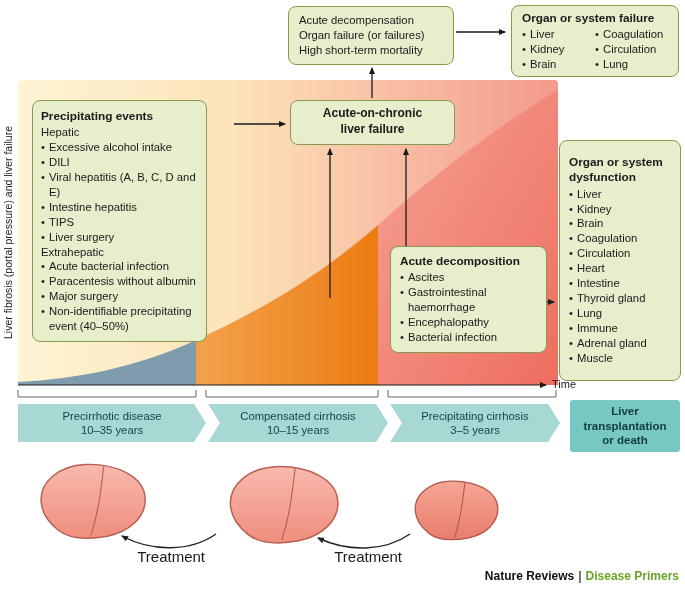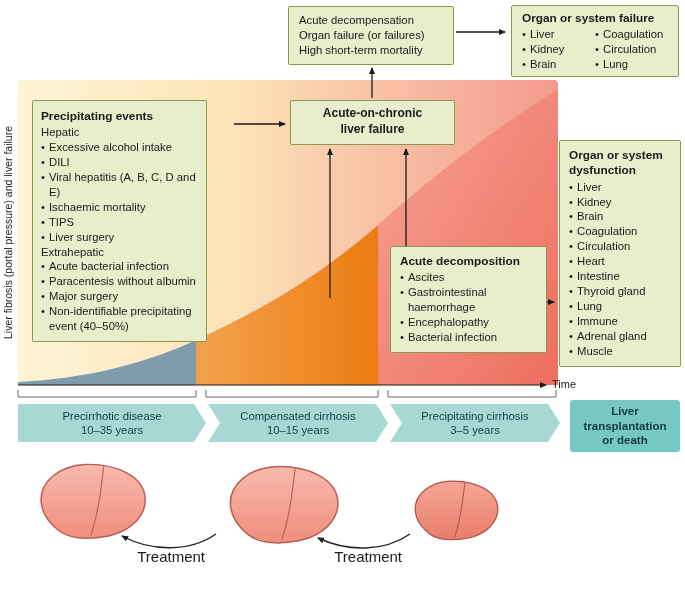--- a/index.html
+++ b/index.html
@@ -1,37 +1,37 @@
 <!DOCTYPE html>
 <html style="--box_bg: #e6eecb; --box_border: #88994f; --teal_fill: #a7d8d4; --teal_strong: #77c8c3; --teal_text: #17444a; --orange: #ee8418; --gray_blue: #7e9cab; --salmon: #f0796a; --brand_green: #6aa426; --text: #1a1a1a;"><head>
 <meta charset="utf-8">
 <style>
   *{margin:0;padding:0;box-sizing:border-box}
   html,body{background:#fff}
   body{font-family:"Liberation Sans",sans-serif;color:var(--text,#1a1a1a)}
   .canvas{position:relative;width:685px;height:592px;background:#fff;overflow:hidden}
 
   .gbox{position:absolute;background:var(--box_bg,#e6eecb);border:1.5px solid var(--box_border,#88994f);
-        border-radius:2px;padding:7px 10px;font-size:11.3px;line-height:1.32;z-index:6}
+        border-radius:8px;padding:7px 10px;font-size:11.3px;line-height:1.32;z-index:6}
   .gbox .title{font-weight:bold;font-size:11.8px;margin-bottom:1px;line-height:1.3}
   .subhead{line-height:1.32}
   .li{display:flex;gap:4px;align-items:flex-start}
   .li .dot{flex:0 0 auto;line-height:inherit}
   .center{}
   .center .li{justify-content:center}
   .bold{font-weight:bold}
 
   #box-outcome{left:288px;top:6px;width:166px;padding:6px 10px}
   #box-organ-failure{left:511px;top:5px;width:168px;padding:5px 10px;line-height:1.3}
   #box-organ-failure .cols{display:flex}
   #box-organ-failure .col{flex:1}
   #box-precip{left:32px;top:100px;width:175px;padding:8px 10px 7px 8px}
   #box-aclf{left:290px;top:100px;width:165px;height:45px;font-size:12px;padding:5px 8px}
   #box-decomp{left:390px;top:246px;width:157px;padding:7px 9px}
-  #box-dysf{left:559px;top:140px;width:122px;padding:7px 9px}
+  #box-dysf{left:559px;top:140px;width:122px;padding:14px 9px}
 
   #chart{position:absolute;left:18px;top:80px;width:540px;height:305px;z-index:1}
   #overlay{position:absolute;left:0;top:0;width:685px;height:592px;z-index:4;pointer-events:none}
   #livers{position:absolute;left:18px;top:452px;width:540px;height:118px;z-index:2}
 
   #ylabel{position:absolute;left:0;top:80px;width:16px;height:305px;writing-mode:vertical-rl;
           transform:rotate(180deg);display:flex;align-items:center;justify-content:center;
           font-size:10.5px;color:#222;z-index:3;white-space:nowrap}
   #time-label{position:absolute;left:552px;top:378px;font-size:11px;z-index:3}
 
@@ -145,21 +145,21 @@
         <div class="li">
           <span class="dot">•</span>
           <span>DILI</span>
         </div>
         <div class="li">
           <span class="dot">•</span>
           <span>Viral hepatitis (A, B, C, D and E)</span>
         </div>
         <div class="li">
           <span class="dot">•</span>
-          <span>Ischaemic mortality</span>
+          <span>Intestine hepatitis</span>
         </div>
         <div class="li">
           <span class="dot">•</span>
           <span>TIPS</span>
         </div>
         <div class="li">
           <span class="dot">•</span>
           <span>Liver surgery</span>
         </div>
       </div>
@@ -340,14 +340,17 @@
     <line x1="234" y1="124" x2="285" y2="124" stroke="#1a1a1a" stroke-width="1.3" marker-end="url(#arr)"></line>
     <line x1="330" y1="298" x2="330" y2="149" stroke="#1a1a1a" stroke-width="1.3" marker-end="url(#arr)"></line>
     <line x1="406" y1="253" x2="406" y2="149" stroke="#1a1a1a" stroke-width="1.3" marker-end="url(#arr)"></line>
     <line x1="533" y1="302" x2="554" y2="302" stroke="#1a1a1a" stroke-width="1.3" marker-end="url(#arr)"></line>
     <line x1="18" y1="385" x2="546" y2="385" stroke="#1a1a1a" stroke-width="1.2" marker-end="url(#arr)"></line>
     <path d="M18,390 L18,397 L196,397 L196,390" fill="none" stroke="#666" stroke-width="1"></path>
     <path d="M206,390 L206,397 L378,397 L378,390" fill="none" stroke="#666" stroke-width="1"></path>
     <path d="M388,390 L388,397 L556,397 L556,390" fill="none" stroke="#666" stroke-width="1"></path>
   </svg>
 
+  <div id="footer">
+    <span class="brand">Nature Reviews</span><span class="sep">|</span><span class="series">Disease Primers</span>
+  </div>
 
 </div>
 
 </body></html>

